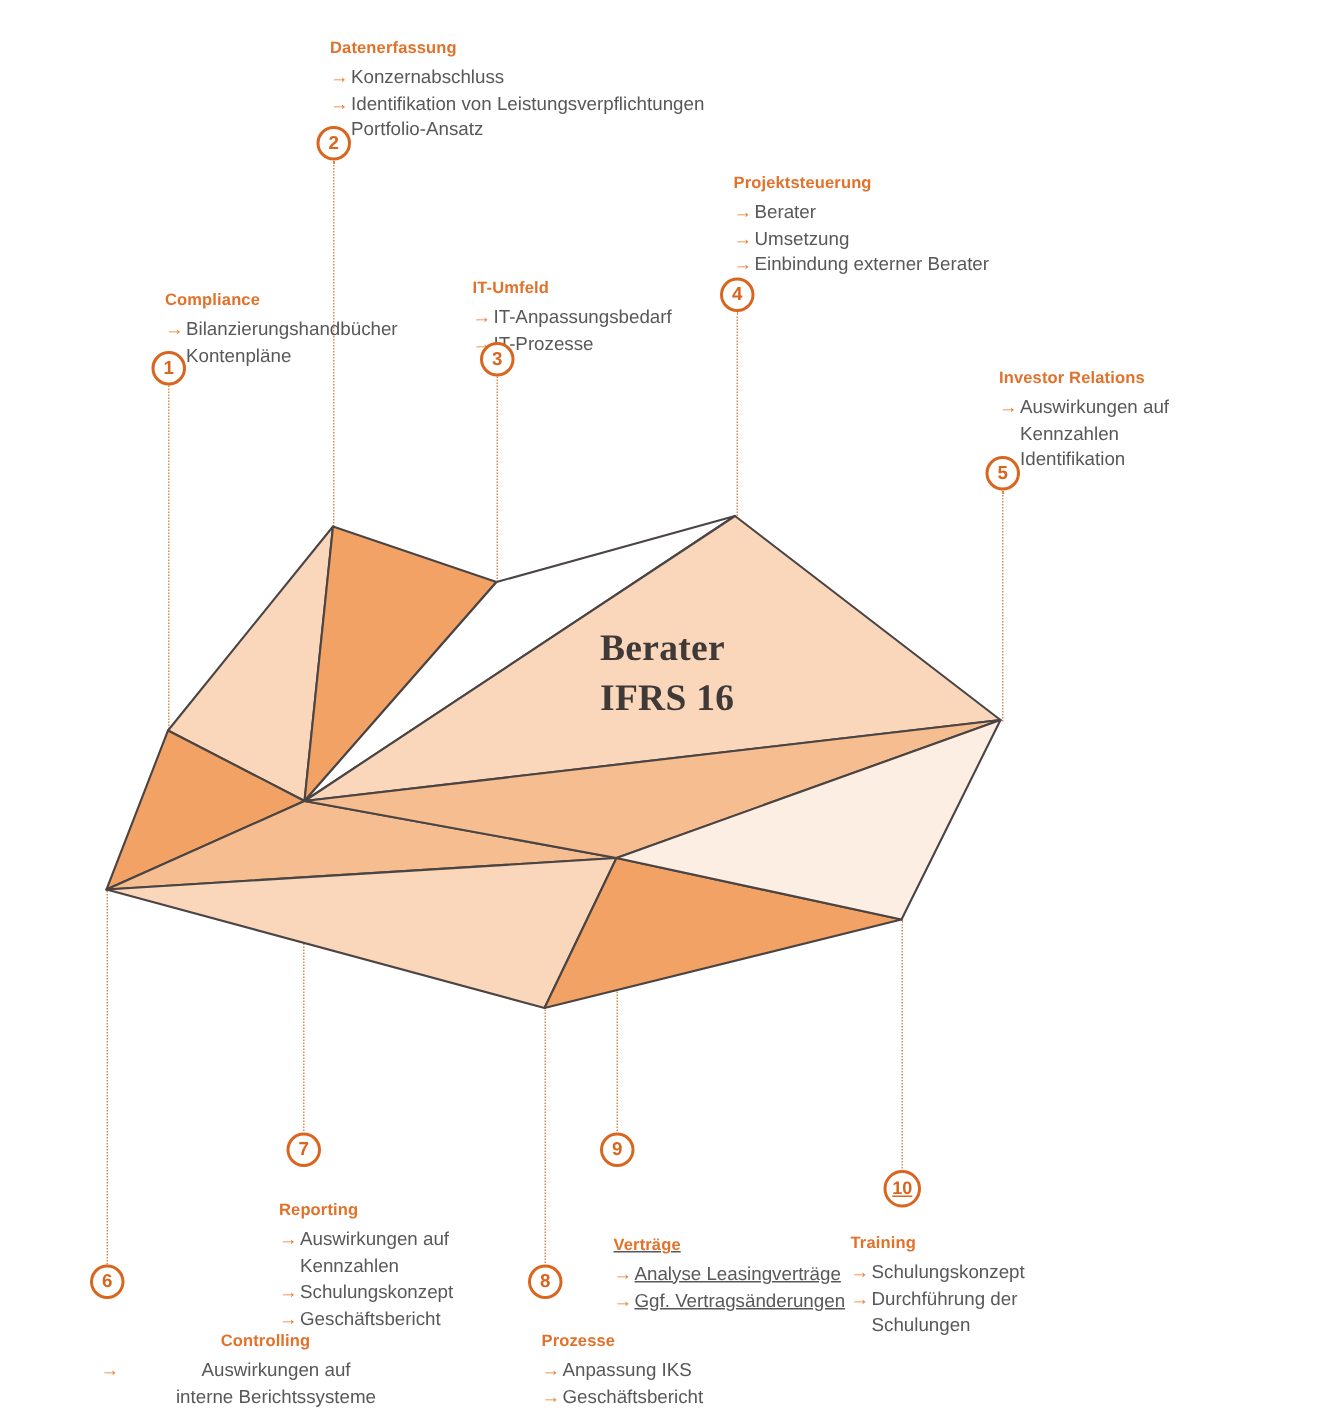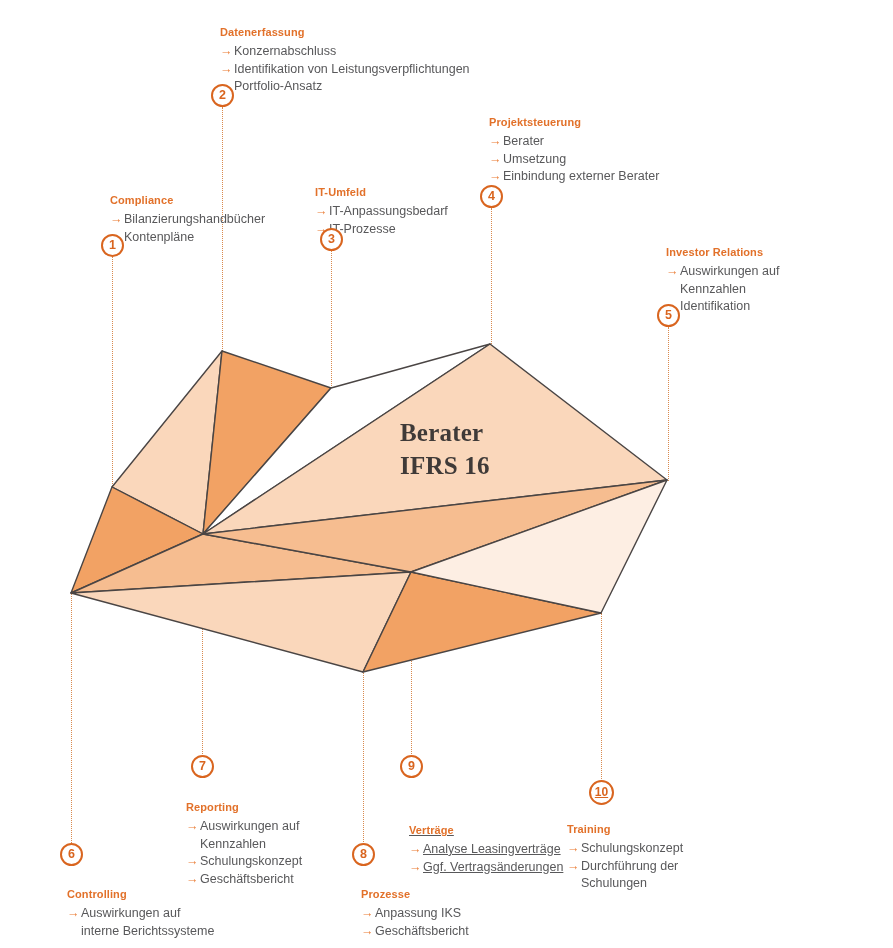--- a/index.html
+++ b/index.html
@@ -198,21 +198,21 @@
     <div class="title">Investor Relations</div>
     <ul>
       <li><span class="arrow">→</span><span>Auswirkungen auf
 Kennzahlen</span></li>
       <li><span class="arrow">→</span><span>Identifikation</span></li>
     </ul>
   </div>
   <div class="badge" style="left:657px; top:304px;">5</div>
 
   <div class="badge" style="left:60px; top:843px;">6</div>
-  <div class="callout" style="left:67px; top:876px; width:220px;">
+  <div class="callout" style="left:67px; top:876px; width:220px;text-align:center;">
     <div class="title">Controlling</div>
     <ul>
       <li><span class="arrow">→</span><span>Auswirkungen auf
 interne Berichtssysteme</span></li>
     </ul>
   </div>
 
   <div class="badge" style="left:191px; top:755px;">7</div>
   <div class="callout" style="left:186px; top:789px; width:200px;">
     <div class="title">Reporting</div>

